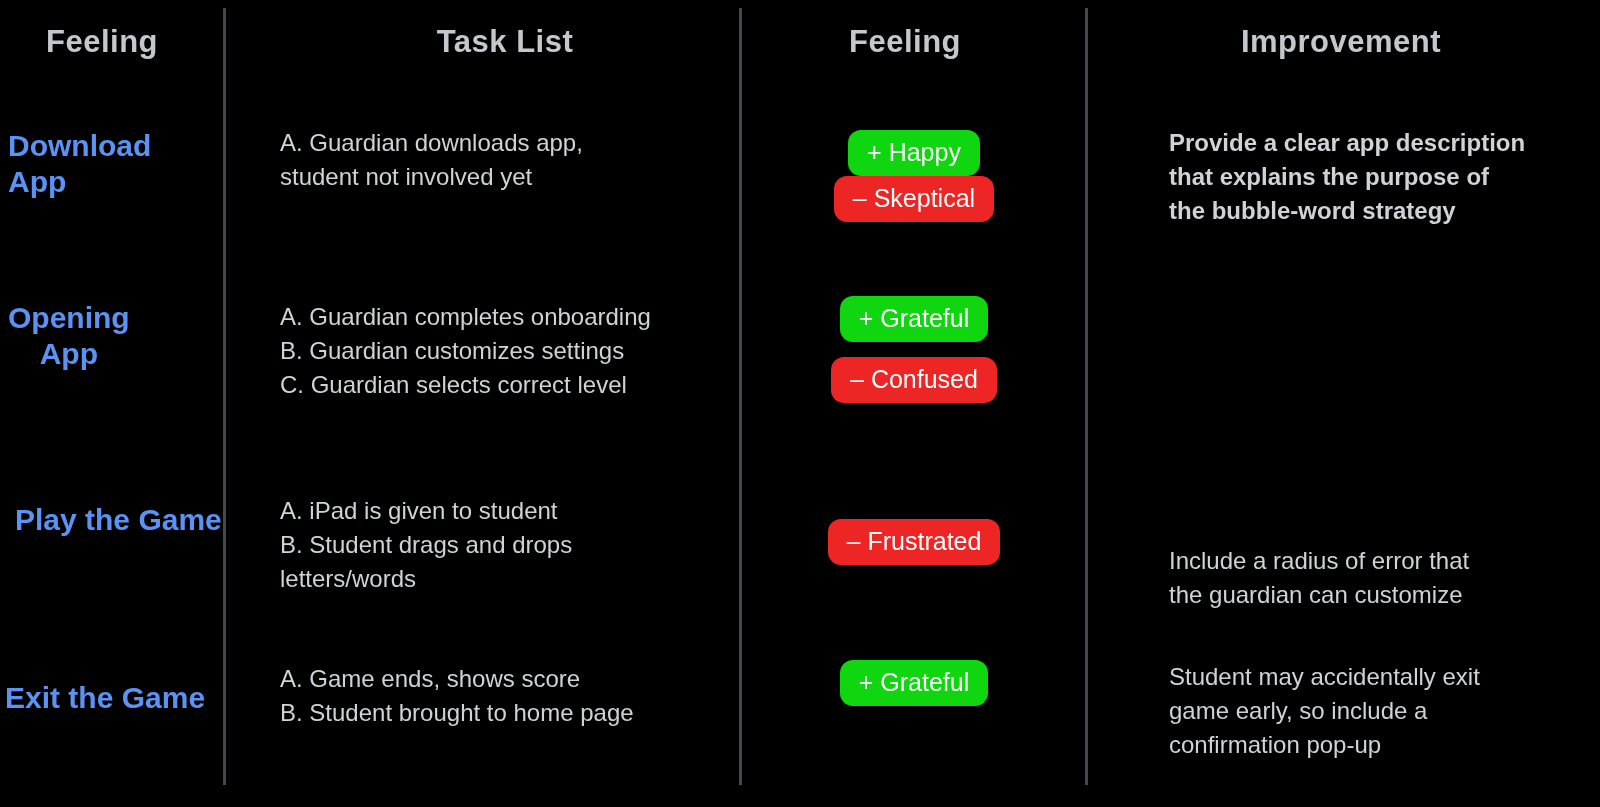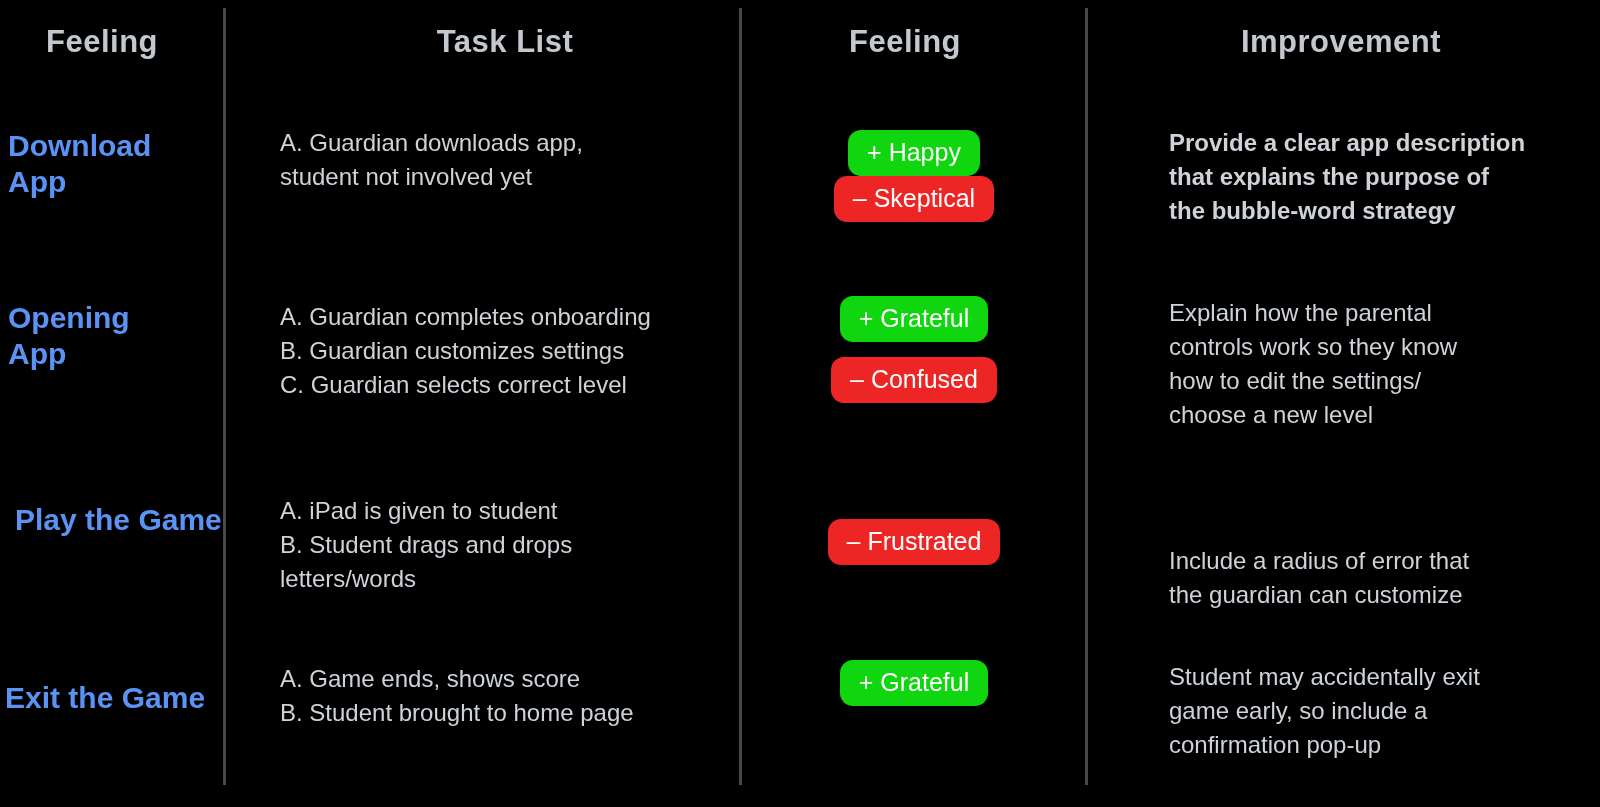--- a/index.html
+++ b/index.html
@@ -39,21 +39,21 @@
 
   .action {
     position: absolute;
     color: var(--action-color, #5b93f5);
     font-weight: bold;
     font-size: 30px;
     line-height: 36px;
     white-space: pre-line;
   }
   .a1 { left: 8px; top: 128px; }
-  .a2 { left: 8px; top: 300px; }
+  .a2 { left: 8px; top: 300px; text-align: center; }
   .a3 { left: 15px; top: 502px; }
   .a4 { left: 5px; top: 680px; }
 
   .tasks {
     position: absolute;
     left: 280px;
     color: #ced3d9;
     font-size: 24px;
     line-height: 34px;
     white-space: pre-line;
@@ -128,24 +128,20 @@
 
   <div class="action a2">Opening
 App</div>
   <div class="tasks t2">A. Guardian completes onboarding
 B. Guardian customizes settings
 C. Guardian selects correct level</div>
   <div class="badges b2">
     <span class="badge" data-type="positive">+ Grateful</span>
     <span class="badge" data-type="negative">– Confused</span>
   </div>
-  <div class="improve i2">Explain how the parental
-controls work so they know
-how to edit the settings/
-choose a new level</div>
 
   <div class="action a3">Play the Game</div>
   <div class="tasks t3">A. iPad is given to student
 B. Student drags and drops
 letters/words</div>
   <div class="badges b3">
     <span class="badge" data-type="negative">– Frustrated</span>
   </div>
   <div class="improve i3">Include a radius of error that
 the guardian can customize</div>

